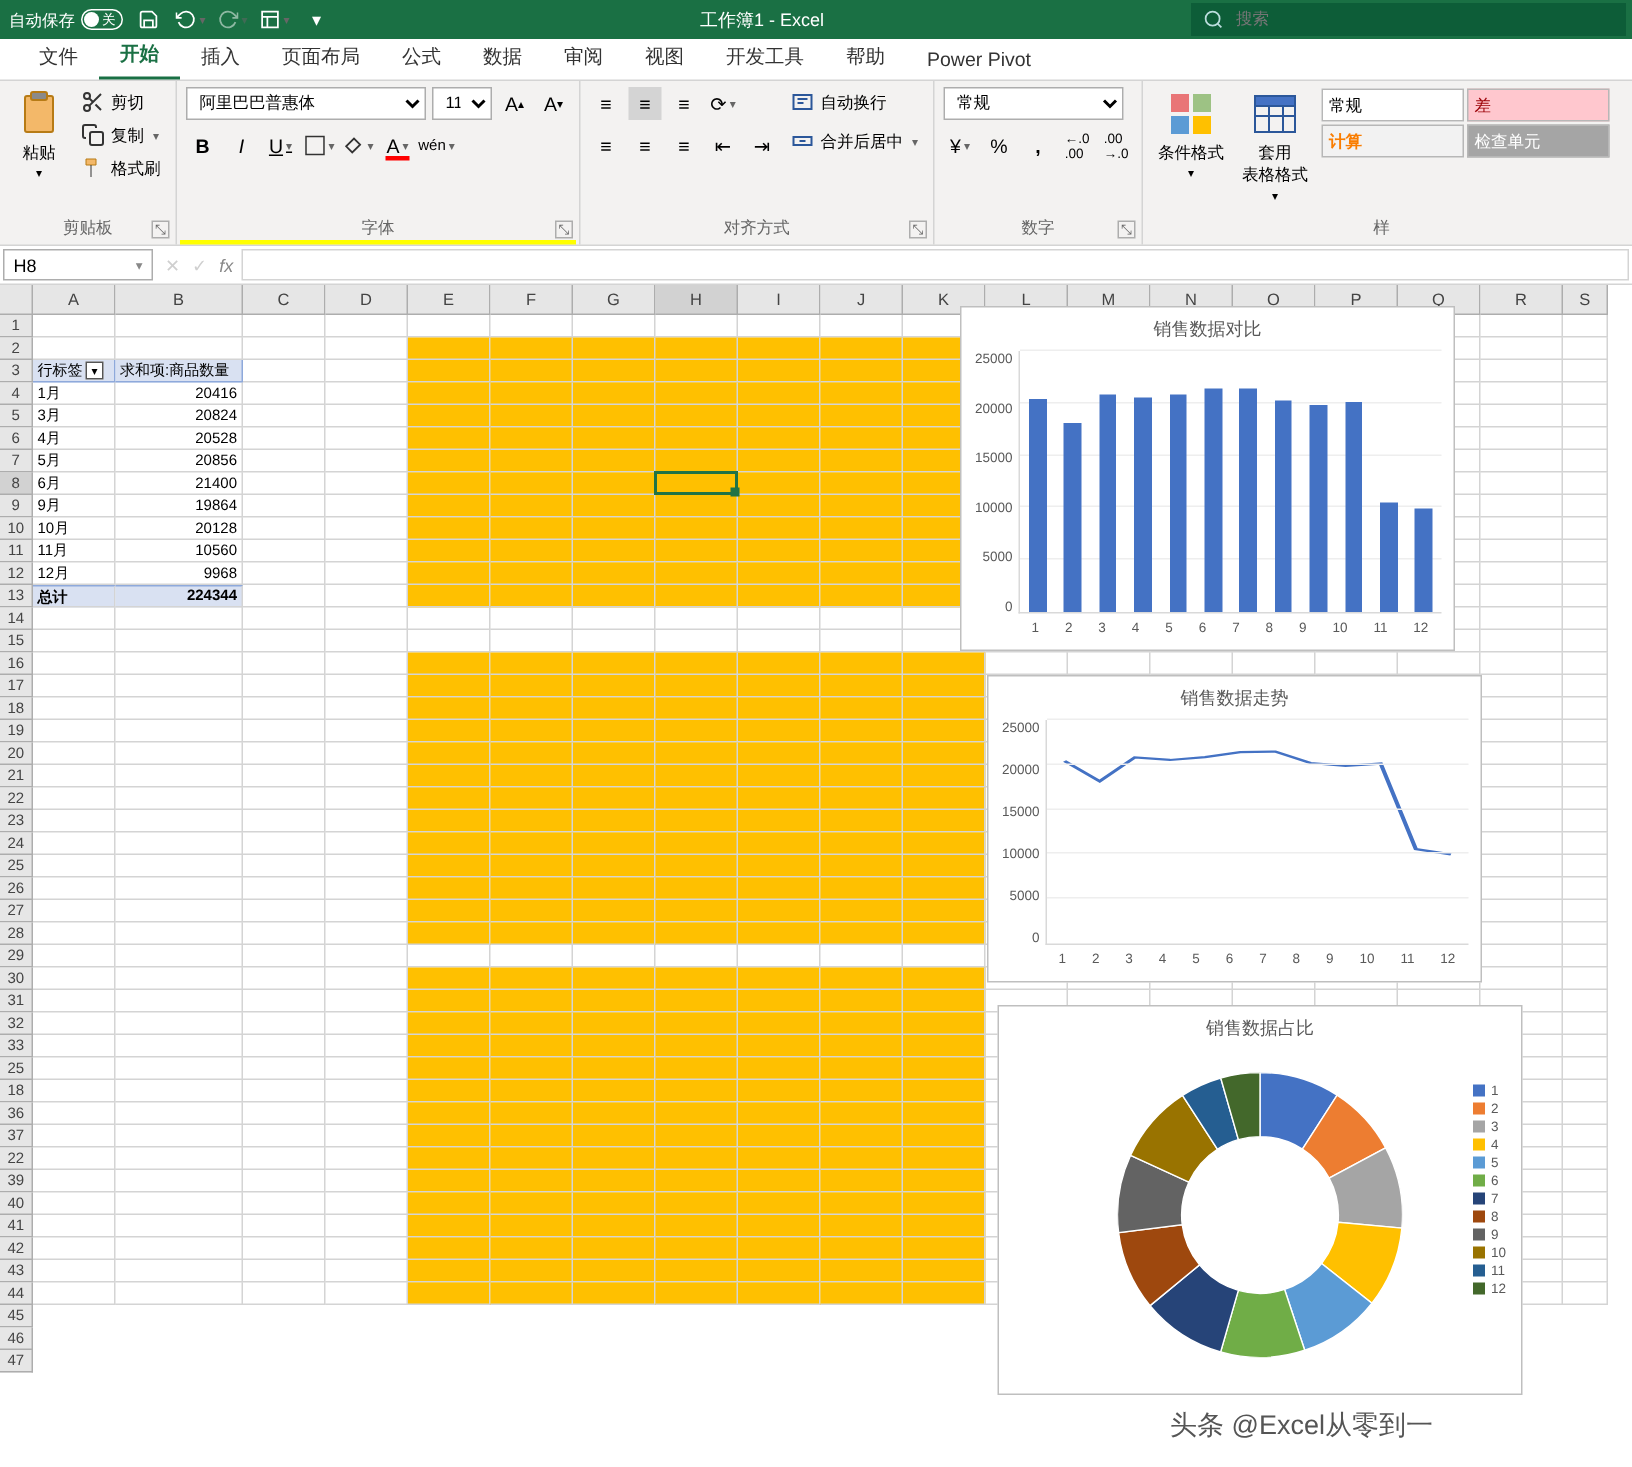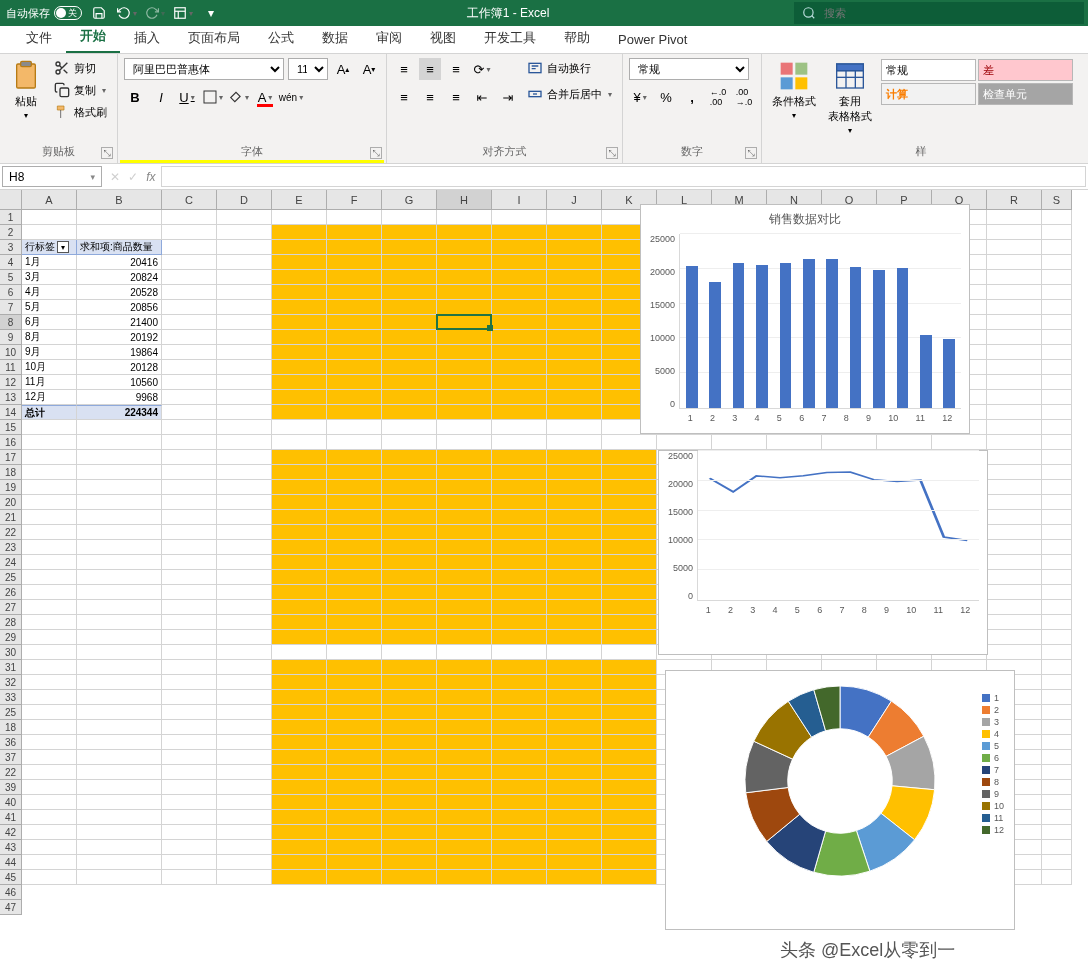--- a/index.html
+++ b/index.html
@@ -562,41 +562,20 @@
         <div class="cell" style="width: 55px;"></div>
         <div class="cell" style="width: 55px;"></div>
         <div class="cell" style="width: 55px;"></div>
         <div class="cell" style="width: 55px;"></div>
         <div class="cell" style="width: 55px;"></div>
         <div class="cell" style="width: 55px;"></div>
         <div class="cell" style="width: 55px;"></div>
         <div class="cell" style="width: 30px;"></div>
       </div>
       <div class="cell-row">
-        <div class="cell" style="width: 55px;">8月</div>
-        <div class="cell r" style="width: 85px;">20192</div>
-        <div class="cell" style="width: 55px;"></div>
-        <div class="cell" style="width: 55px;"></div>
-        <div class="cell orange" style="width: 55px;"></div>
-        <div class="cell orange" style="width: 55px;"></div>
-        <div class="cell orange" style="width: 55px;"></div>
-        <div class="cell orange" style="width: 55px;"></div>
-        <div class="cell orange" style="width: 55px;"></div>
-        <div class="cell orange" style="width: 55px;"></div>
-        <div class="cell orange" style="width: 55px;"></div>
-        <div class="cell" style="width: 55px;"></div>
-        <div class="cell" style="width: 55px;"></div>
-        <div class="cell" style="width: 55px;"></div>
-        <div class="cell" style="width: 55px;"></div>
-        <div class="cell" style="width: 55px;"></div>
-        <div class="cell" style="width: 55px;"></div>
-        <div class="cell" style="width: 55px;"></div>
-        <div class="cell" style="width: 30px;"></div>
-      </div>
-      <div class="cell-row">
         <div class="cell" style="width: 55px;">9月</div>
         <div class="cell r" style="width: 85px;">19864</div>
         <div class="cell" style="width: 55px;"></div>
         <div class="cell" style="width: 55px;"></div>
         <div class="cell orange" style="width: 55px;"></div>
         <div class="cell orange" style="width: 55px;"></div>
         <div class="cell orange" style="width: 55px;"></div>
         <div class="cell orange" style="width: 55px;"></div>
         <div class="cell orange" style="width: 55px;"></div>
         <div class="cell orange" style="width: 55px;"></div>
@@ -1392,20 +1371,21 @@
           <div>8</div>
           <div>9</div>
           <div>10</div>
           <div>11</div>
           <div>12</div>
         </div>
     </div>
   </div>
 
   <div class="chart" id="chart2" style="left:658px; top:260px; width:330px; height:205px">
+    <div class="chart-title">销售数据走势</div>
     <div class="chart-body" style="height:170px">
       <div class="y-axis" id="c2y">
           <div>25000</div>
           <div>20000</div>
           <div>15000</div>
           <div>10000</div>
           <div>5000</div>
           <div>0</div>
         </div>
       <div class="plot" id="c2plot">
@@ -1429,20 +1409,21 @@
           <div>8</div>
           <div>9</div>
           <div>10</div>
           <div>11</div>
           <div>12</div>
         </div>
     </div>
   </div>
 
   <div class="chart" id="chart3" style="left:665px; top:480px; width:350px; height:260px">
+    <div class="chart-title">销售数据占比</div>
     <div class="donut-wrap" style="height:220px">
       <svg id="donut" width="190" height="190" viewBox="-1 -1 2 2">
           <path d="M 6.123233995736766e-17 -1 A 1 1 0 0 1 0.5411376444045569 -0.8409340341598069 L 0.29762570442250635 -0.4625137187878939 A 0.55 0.55 0 0 0 3.367778697655222e-17 -0.55 Z" fill="#4472c4" stroke="#fff" stroke-width="0.01"></path>
           <path d="M 0.5411376444045569 -0.8409340341598069 A 1 1 0 0 1 0.8819328161594525 -0.47137512427052974 L 0.4850630488876989 -0.25925631834879137 A 0.55 0.55 0 0 0 0.29762570442250635 -0.4625137187878939 Z" fill="#ed7d31" stroke="#fff" stroke-width="0.01"></path>
           <path d="M 0.8819328161594525 -0.47137512427052974 A 1 1 0 0 1 0.9957372159344151 0.09223555064713398 L 0.5476554687639283 0.0507295528559237 A 0.55 0.55 0 0 0 0.4850630488876989 -0.25925631834879137 Z" fill="#a5a5a5" stroke="#fff" stroke-width="0.01"></path>
           <path d="M 0.9957372159344151 0.09223555064713398 A 1 1 0 0 1 0.7854998221721522 0.6188618823029233 L 0.43202490219468376 0.3403740352666078 A 0.55 0.55 0 0 0 0.5476554687639283 0.0507295528559237 Z" fill="#ffc000" stroke="#fff" stroke-width="0.01"></path>
           <path d="M 0.7854998221721522 0.6188618823029233 A 1 1 0 0 1 0.313988378756506 0.9494268260407754 L 0.1726936083160783 0.5221847543224265 A 0.55 0.55 0 0 0 0.43202490219468376 0.3403740352666078 Z" fill="#5b9bd5" stroke="#fff" stroke-width="0.01"></path>
           <path d="M 0.313988378756506 0.9494268260407754 A 1 1 0 0 1 -0.27631452479315993 0.9610672626764113 L -0.15197298863623798 0.5285869944720263 A 0.55 0.55 0 0 0 0.1726936083160783 0.5221847543224265 Z" fill="#70ad47" stroke="#fff" stroke-width="0.01"></path>
           <path d="M -0.27631452479315993 0.9610672626764113 A 1 1 0 0 1 -0.7714378928073694 0.6363046263708332 L -0.42429084104405324 0.3499675445039583 A 0.55 0.55 0 0 0 -0.15197298863623798 0.5285869944720263 Z" fill="#264478" stroke="#fff" stroke-width="0.01"></path>
           <path d="M -0.7714378928073694 0.6363046263708332 A 1 1 0 0 1 -0.9922992324920668 0.1238637686963195 L -0.5457645778706367 0.06812507278297573 A 0.55 0.55 0 0 0 -0.42429084104405324 0.3499675445039583 Z" fill="#9e480e" stroke="#fff" stroke-width="0.01"></path>

